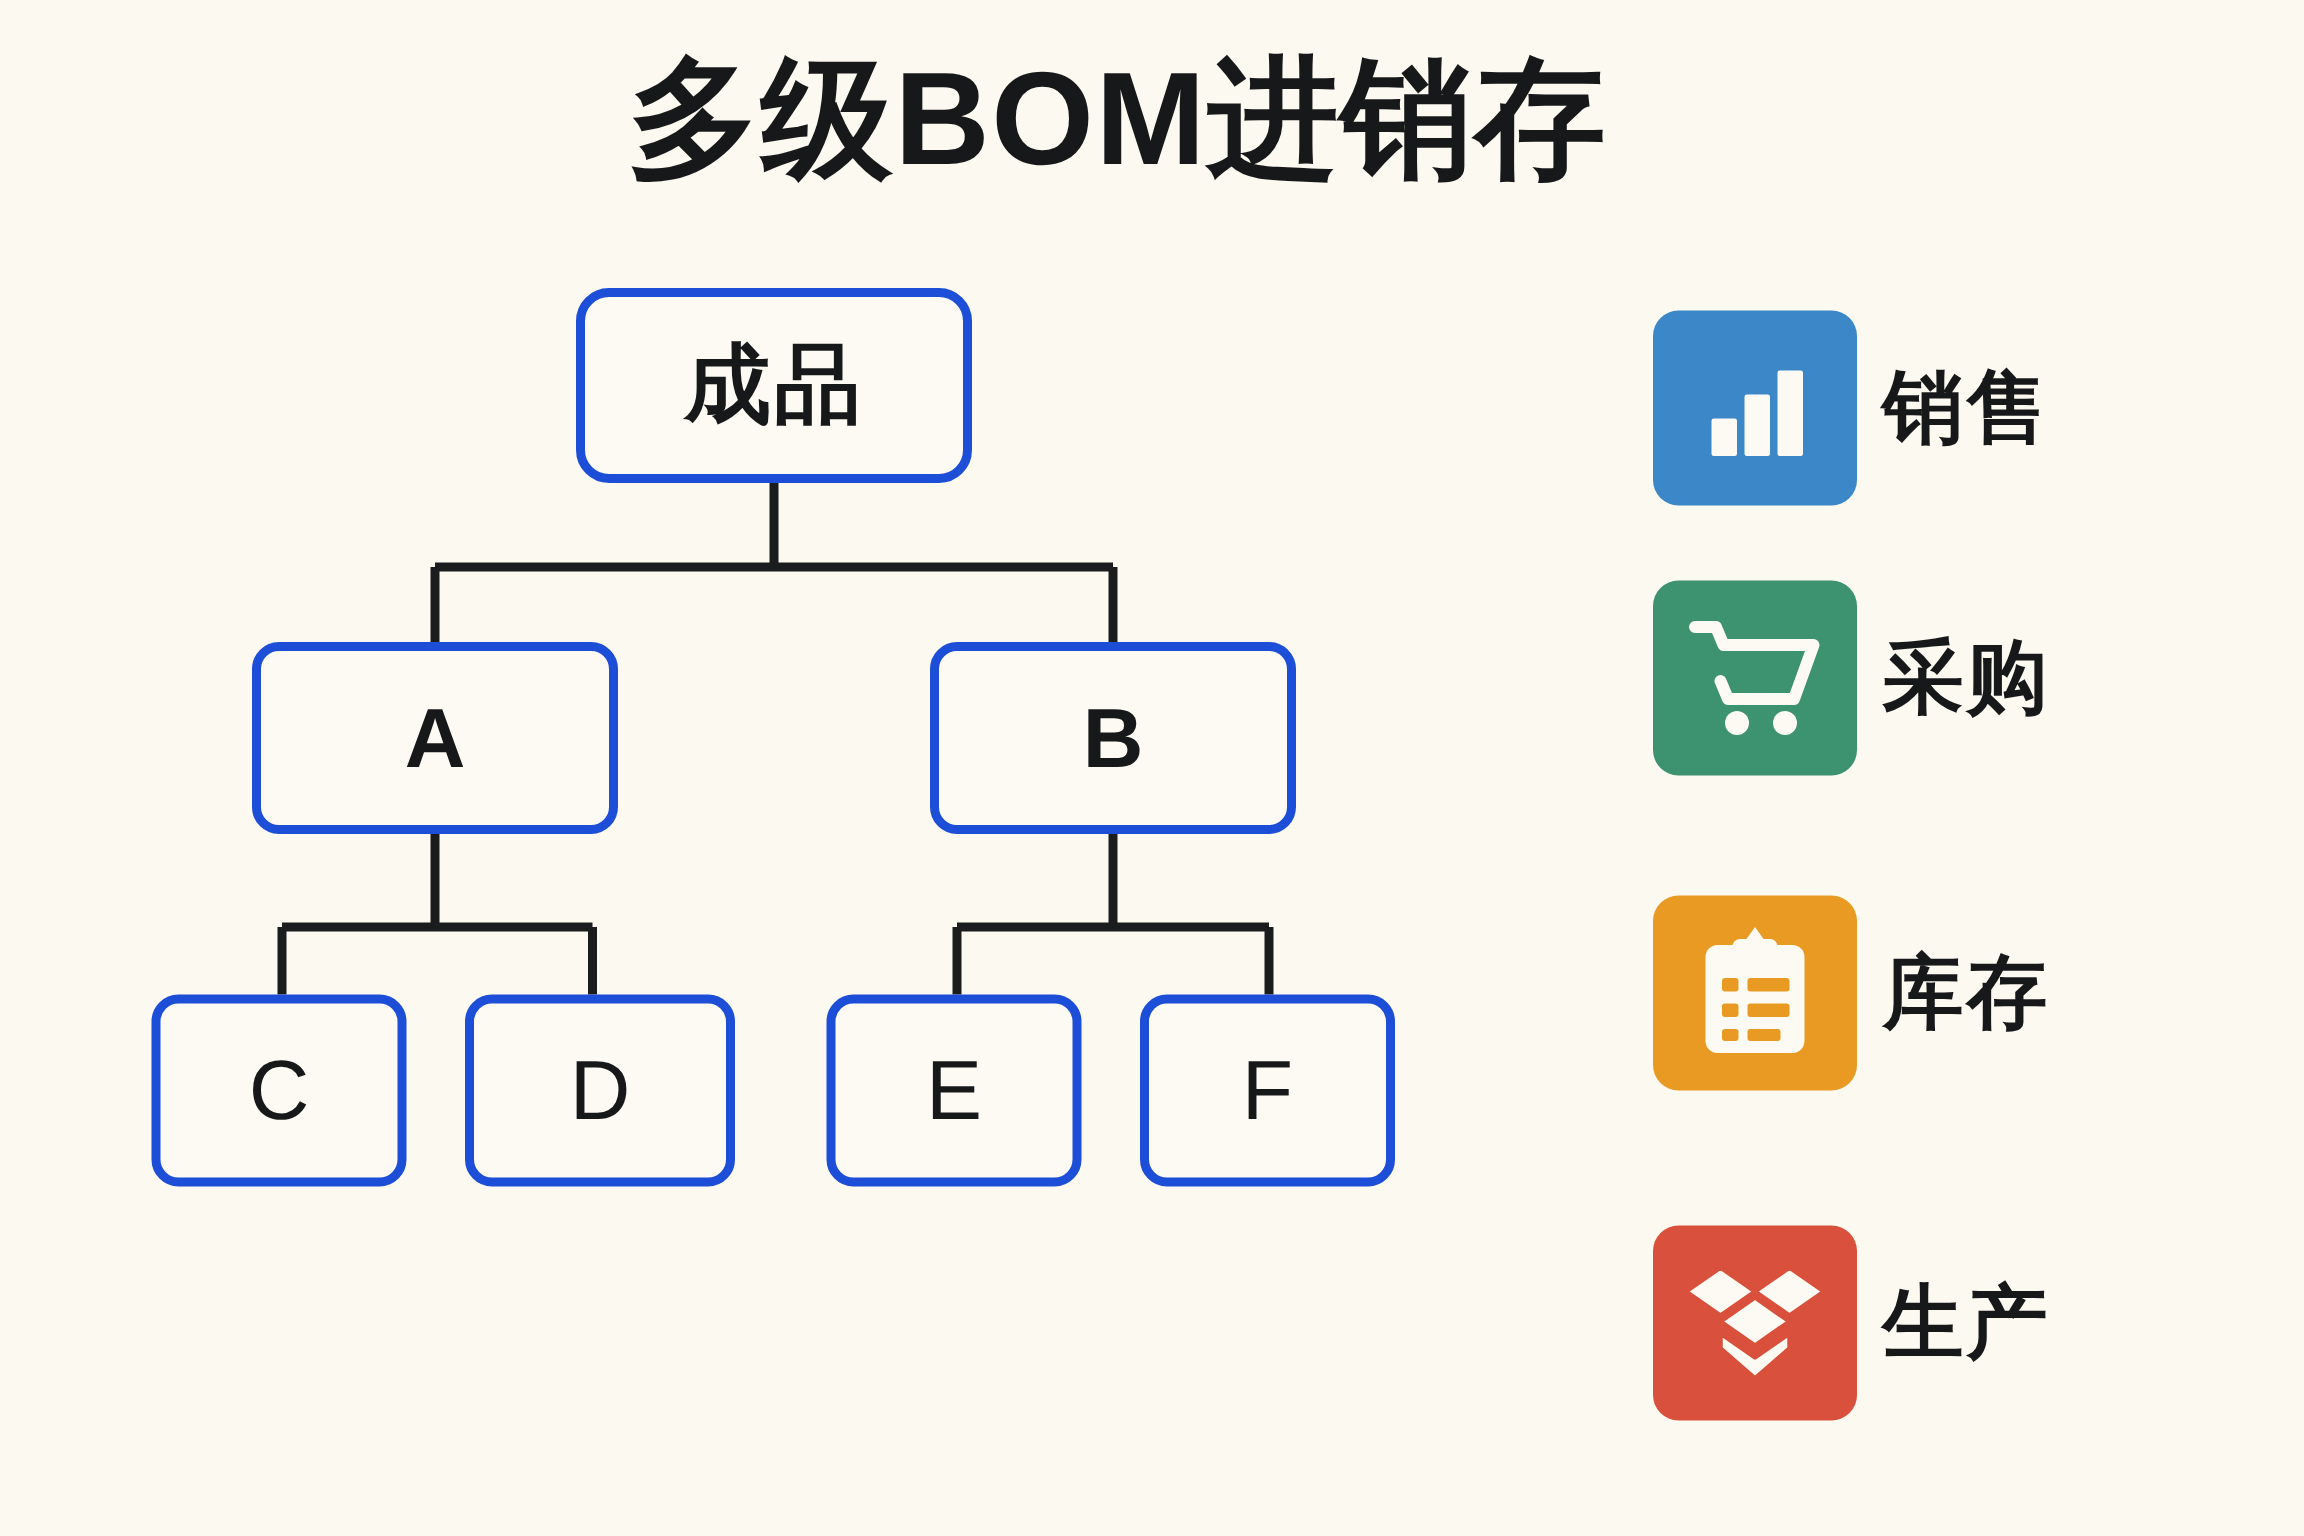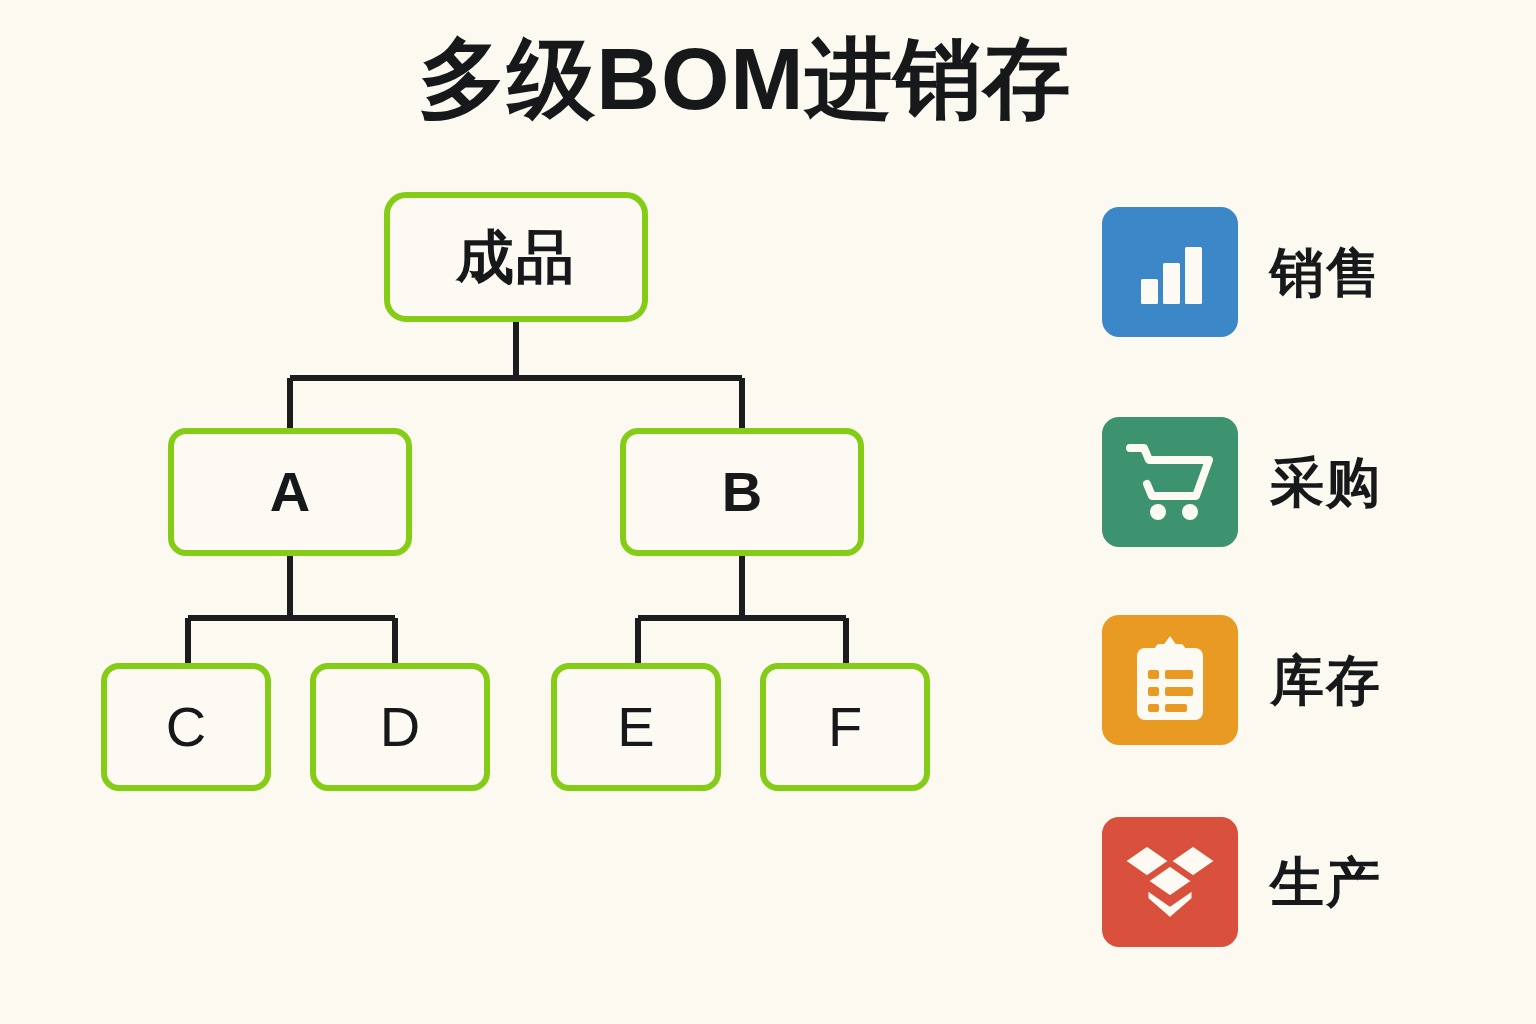--- a/index.html
+++ b/index.html
@@ -41,21 +41,21 @@
     position: absolute;
     left: 0;
     top: 0;
     width: 1536px;
     height: 1024px;
     pointer-events: none;
   }
   .node {
     position: absolute;
     box-sizing: border-box;
-    border: 6px solid #84cc16;
+    border: 6px solid #1d4ed8;
     border-radius: 18px;
     background: #FCFAF3;
     display: flex;
     align-items: center;
     justify-content: center;
     color: #17181A;
   }
   .node-label {
     font-weight: 700;
     line-height: 1;
@@ -89,35 +89,35 @@
     left: 1102px;
     top: 207px;
   }
   .legend-row {
     position: absolute;
     left: 0;
     display: flex;
     align-items: center;
   }
   .legend-row.r0 { top: 0px; }
-  .legend-row.r1 { top: 210px; text-align: right; }
-  .legend-row.r2 { top: 408px; }
+  .legend-row.r1 { top: 180px; text-align: right; }
+  .legend-row.r2 { top: 390px; }
   .legend-row.r3 { top: 610px; }
 
   .legend-icon {
     width: 136px;
     height: 130px;
     border-radius: 17px;
     display: flex;
     align-items: center;
     justify-content: center;
     flex: 0 0 auto;
   }
   .legend-label {
-    margin-left: 32px;
+    margin-left: 17px;
     font-size: 54px;
     font-weight: 700;
     color: #17181A;
     letter-spacing: 2px;
     white-space: nowrap;
     line-height: 1;
   }
   .legend-icon svg { display: block; }
 </style>
 </head>

